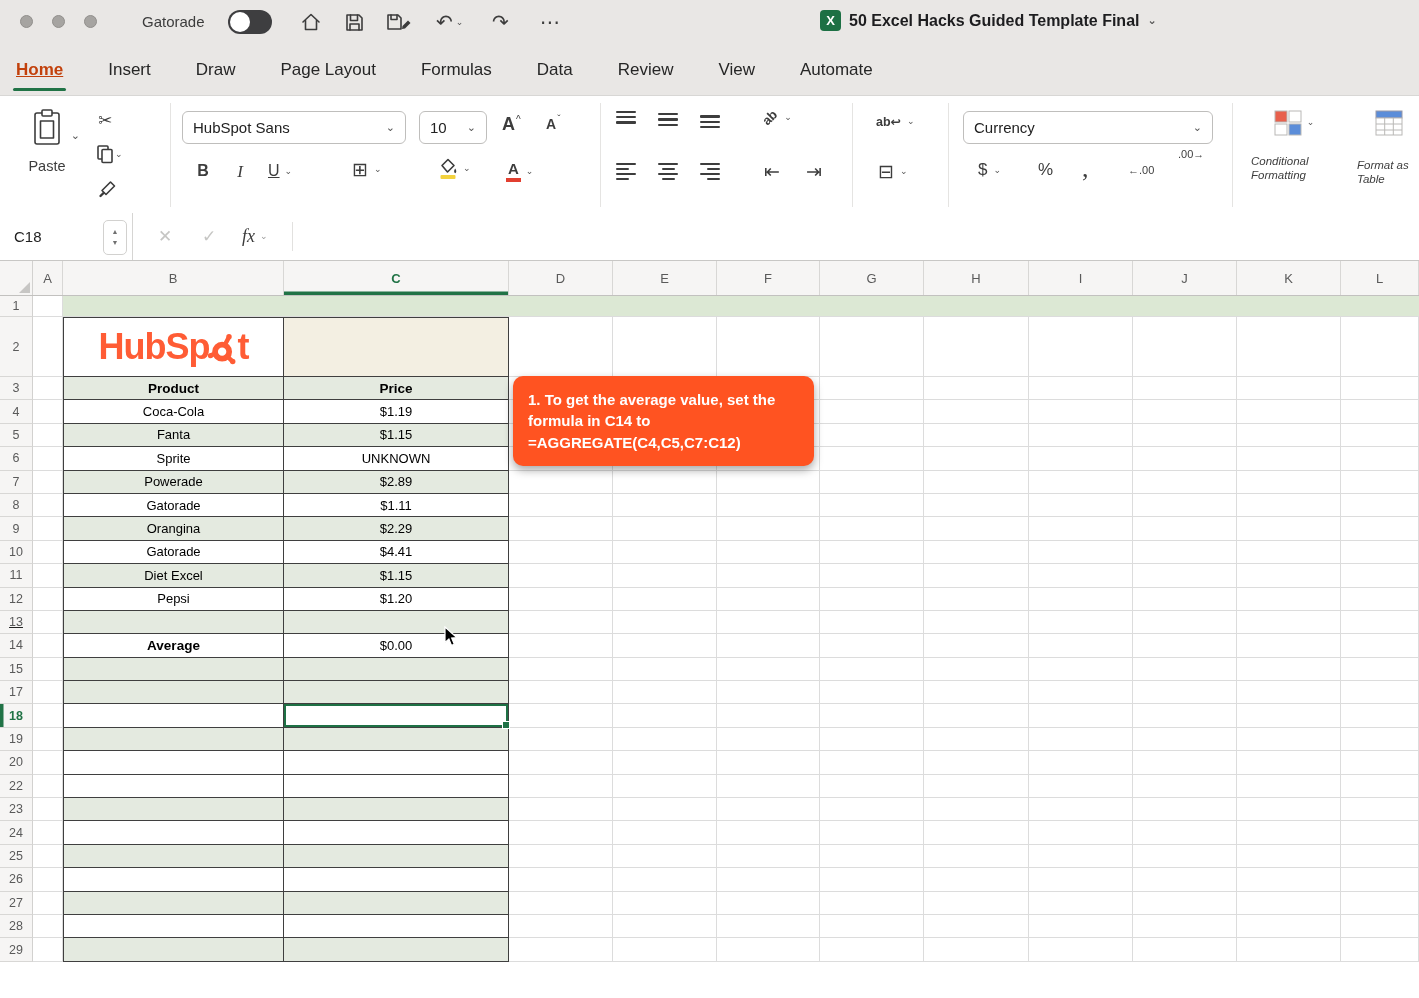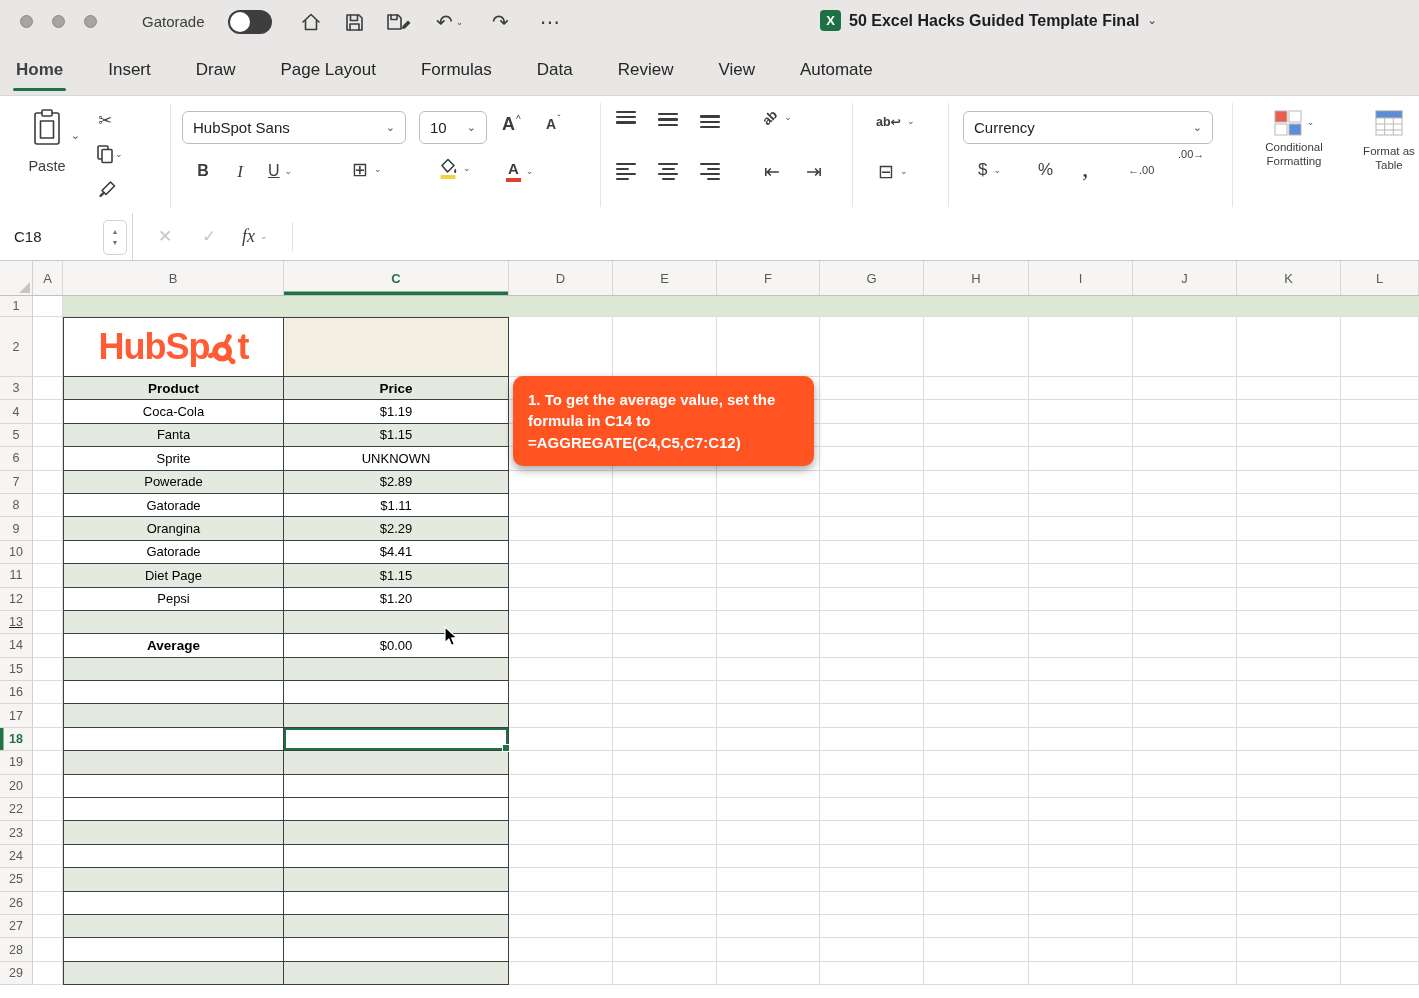--- a/index.html
+++ b/index.html
@@ -17,34 +17,34 @@
   .tbicon .g{font-size:20px;line-height:1;}
   .chev{font-size:11px;color:#555;line-height:1;}
   .chev.tiny{font-size:9px;margin-left:1px;}
   .doctitle{position:absolute;top:10px;display:flex;align-items:center;gap:8px;font-size:16px;font-weight:600;color:#1d1d1f;}
   .xl-badge{width:21px;height:21px;border-radius:4px;background:#1d7044;color:#fff;font-weight:700;font-size:13px;display:flex;align-items:center;justify-content:center;}
 
   
   .tabbar{position:absolute;top:45px;left:0;right:0;height:50px;background:var(--chrome);
           display:flex;align-items:center;gap:45px;padding-left:16px;box-sizing:border-box;}
   .tab{position:relative;font-size:17px;color:#262626;white-space:nowrap;}
-  .tab.active{font-weight:700;color:#404040;}
+  .tab.active{font-weight:700;color:#c2410c;text-decoration:underline;}
   .tab.active::after{content:"";position:absolute;left:-3px;right:-3px;bottom:-11px;height:3.5px;border-radius:2px;background:var(--green);}
 
   
   .ribbon{position:absolute;top:95px;left:0;right:0;height:118px;background:#fff;
           border-top:1px solid #d8d7d5;border-bottom:1px solid #cfcecc;box-sizing:content-box;}
   .rsep{position:absolute;top:7px;bottom:7px;width:1px;background:#e5e4e2;}
   .rbtn{position:absolute;display:flex;align-items:center;justify-content:center;color:#3d3d3d;}
   .rbtn svg{stroke:#3c3c3c;stroke-width:1.6;fill:none;stroke-linecap:round;stroke-linejoin:round;}
   .rlabel{font-size:14.5px;color:#3d3d3d;}
   .combo{position:absolute;height:33px;border:1px solid #bfbebc;border-radius:6px;display:flex;align-items:center;
          justify-content:space-between;padding:0 10px;font-size:15px;color:#222;box-sizing:border-box;background:#fff;}
   .bigbtn{position:absolute;top:8px;height:102px;display:flex;flex-direction:column;align-items:center;}
-  .biglabel{font-size:11.5px;line-height:1.2;text-align:center;color:#3d3d3d;margin-top:5px;}
+  .biglabel{font-size:11.5px;line-height:1.2;color:#3d3d3d;margin-top:19px;font-style:italic;}
   .boldB{font-weight:800;font-size:16px;}
   .itI{font-family:"Liberation Serif",serif;font-style:italic;font-size:17px;}
   .undU{text-decoration:underline;font-size:16px;}
   .fcA{font-size:15px;font-weight:600;border-bottom:4px solid var(--red);padding:0 2px;line-height:1.2;}
   .bigA{font-size:18px;font-weight:600;}
   .smA{font-size:14px;font-weight:600;}
   .supmark{font-size:10px;margin:-10px 0 0 1px;}
   .glyph18{font-size:19px;line-height:1;}
   .lines-icon{display:flex;flex-direction:column;width:20px;height:17px;}
   .lines-icon i{display:block;height:2.2px;background:#3d3d3d;border-radius:1px;flex:none;}
@@ -527,21 +527,21 @@
           <div class="cell" style="width: 104px;"></div>
           <div class="cell" style="width: 105px;"></div>
           <div class="cell" style="width: 104px;"></div>
           <div class="cell" style="width: 104px;"></div>
           <div class="cell" style="width: 104px;"></div>
           <div class="cell" style="width: 78px;"></div>
         </div>
         <div class="grow" style="height: 23.4px;">
           <div class="rh">11</div>
           <div class="cell" style="width: 30px;"></div>
-          <div class="cell tbl first stripe" style="width: 221px;">Diet Page</div>
+          <div class="cell tbl first stripe" style="width: 221px;">Diet Excel</div>
           <div class="cell tbl stripe" style="width: 225px;">$1.15</div>
           <div class="cell" style="width: 104px;"></div>
           <div class="cell" style="width: 104px;"></div>
           <div class="cell" style="width: 103px;"></div>
           <div class="cell" style="width: 104px;"></div>
           <div class="cell" style="width: 105px;"></div>
           <div class="cell" style="width: 104px;"></div>
           <div class="cell" style="width: 104px;"></div>
           <div class="cell" style="width: 104px;"></div>
           <div class="cell" style="width: 78px;"></div>
@@ -589,35 +589,20 @@
           <div class="cell" style="width: 104px;"></div>
           <div class="cell" style="width: 104px;"></div>
           <div class="cell" style="width: 104px;"></div>
           <div class="cell" style="width: 78px;"></div>
         </div>
         <div class="grow" style="height: 23.4px;">
           <div class="rh">15</div>
           <div class="cell" style="width: 30px;"></div>
           <div class="cell tbl first stripe" style="width: 221px;"></div>
           <div class="cell tbl stripe" style="width: 225px;"></div>
-          <div class="cell" style="width: 104px;"></div>
-          <div class="cell" style="width: 104px;"></div>
-          <div class="cell" style="width: 103px;"></div>
-          <div class="cell" style="width: 104px;"></div>
-          <div class="cell" style="width: 105px;"></div>
-          <div class="cell" style="width: 104px;"></div>
-          <div class="cell" style="width: 104px;"></div>
-          <div class="cell" style="width: 104px;"></div>
-          <div class="cell" style="width: 78px;"></div>
-        </div>
-        <div class="grow" style="height: 23.4px;">
-          <div class="rh">16</div>
-          <div class="cell" style="width: 30px;"></div>
-          <div class="cell tbl first" style="width: 221px;"></div>
-          <div class="cell tbl" style="width: 225px;"></div>
           <div class="cell" style="width: 104px;"></div>
           <div class="cell" style="width: 104px;"></div>
           <div class="cell" style="width: 103px;"></div>
           <div class="cell" style="width: 104px;"></div>
           <div class="cell" style="width: 105px;"></div>
           <div class="cell" style="width: 104px;"></div>
           <div class="cell" style="width: 104px;"></div>
           <div class="cell" style="width: 104px;"></div>
           <div class="cell" style="width: 78px;"></div>
         </div>

